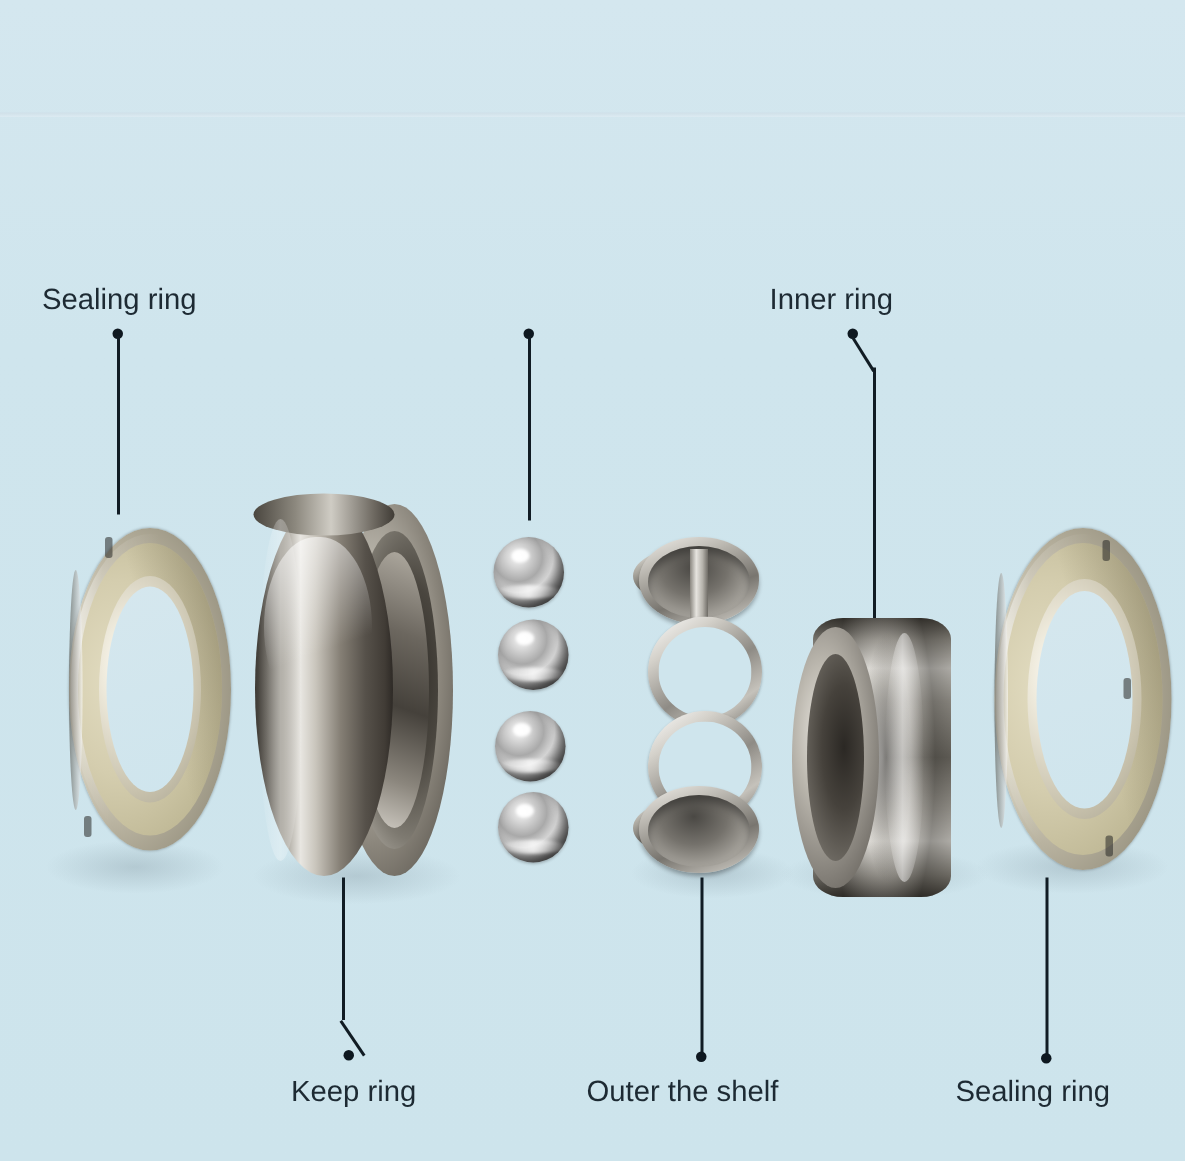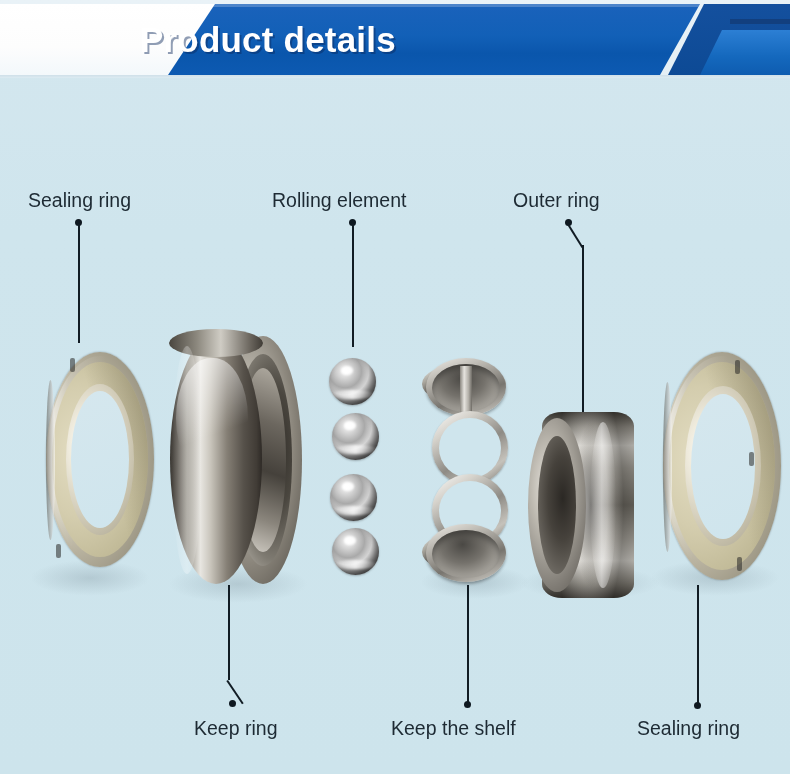--- a/index.html
+++ b/index.html
@@ -148,33 +148,24 @@
      opacity:.7;}
 
   .shadow{position:absolute;border-radius:50%;
      background:radial-gradient(ellipse at center, rgba(120,140,150,.30) 0%, rgba(120,140,150,0) 70%);}
 </style>
 </head>
 <body>
 
 <div class="page">
 
-  <div class="banner">
-    <div class="banner-strip"></div>
-    <div class="banner-main"></div>
-    <div class="banner-notch"></div>
-    <div class="banner-strip2"></div>
-    <div class="banner-dash"></div>
-    <div class="banner-title">Product details</div>
-  </div>
   <div class="banner-underline"></div>
 
   <div class="lbl" style="left:28px;top:189px;">Sealing ring</div>
-  <div class="lbl" style="left:272px;top:189px;">Rolling element</div>
-  <div class="lbl" style="left:513px;top:189px;">Outer ring</div>
+  <div class="lbl" style="left:513px;top:189px;">Inner ring</div>
 
   <div class="dot" style="left:75px;top:219px;"></div>
   <div class="leader lv" style="left:78px;top:224px;height:119px;"></div>
 
   <div class="dot" style="left:349px;top:219px;"></div>
   <div class="leader lv" style="left:352px;top:224px;height:123px;"></div>
 
   <div class="dot" style="left:565px;top:219px;"></div>
   <div class="diag" style="left:569px;top:224px;width:27px;transform:rotate(58deg);"></div>
   <div class="leader lv" style="left:582px;top:245px;height:177px;"></div>
@@ -264,16 +255,16 @@
   <div class="diag" style="left:228px;top:680px;width:28px;transform:rotate(56deg);"></div>
   <div class="dot" style="left:229px;top:700px;"></div>
 
   <div class="leader lv" style="left:467px;top:585px;height:118px;"></div>
   <div class="dot" style="left:464px;top:701px;"></div>
 
   <div class="leader lv" style="left:697px;top:585px;height:119px;"></div>
   <div class="dot" style="left:694px;top:702px;"></div>
 
   <div class="lbl" style="left:194px;top:717px;">Keep ring</div>
-  <div class="lbl" style="left:391px;top:717px;">Keep the shelf</div>
+  <div class="lbl" style="left:391px;top:717px;">Outer the shelf</div>
   <div class="lbl" style="left:637px;top:717px;">Sealing ring</div>
 
 </div>
 
 </body></html>

